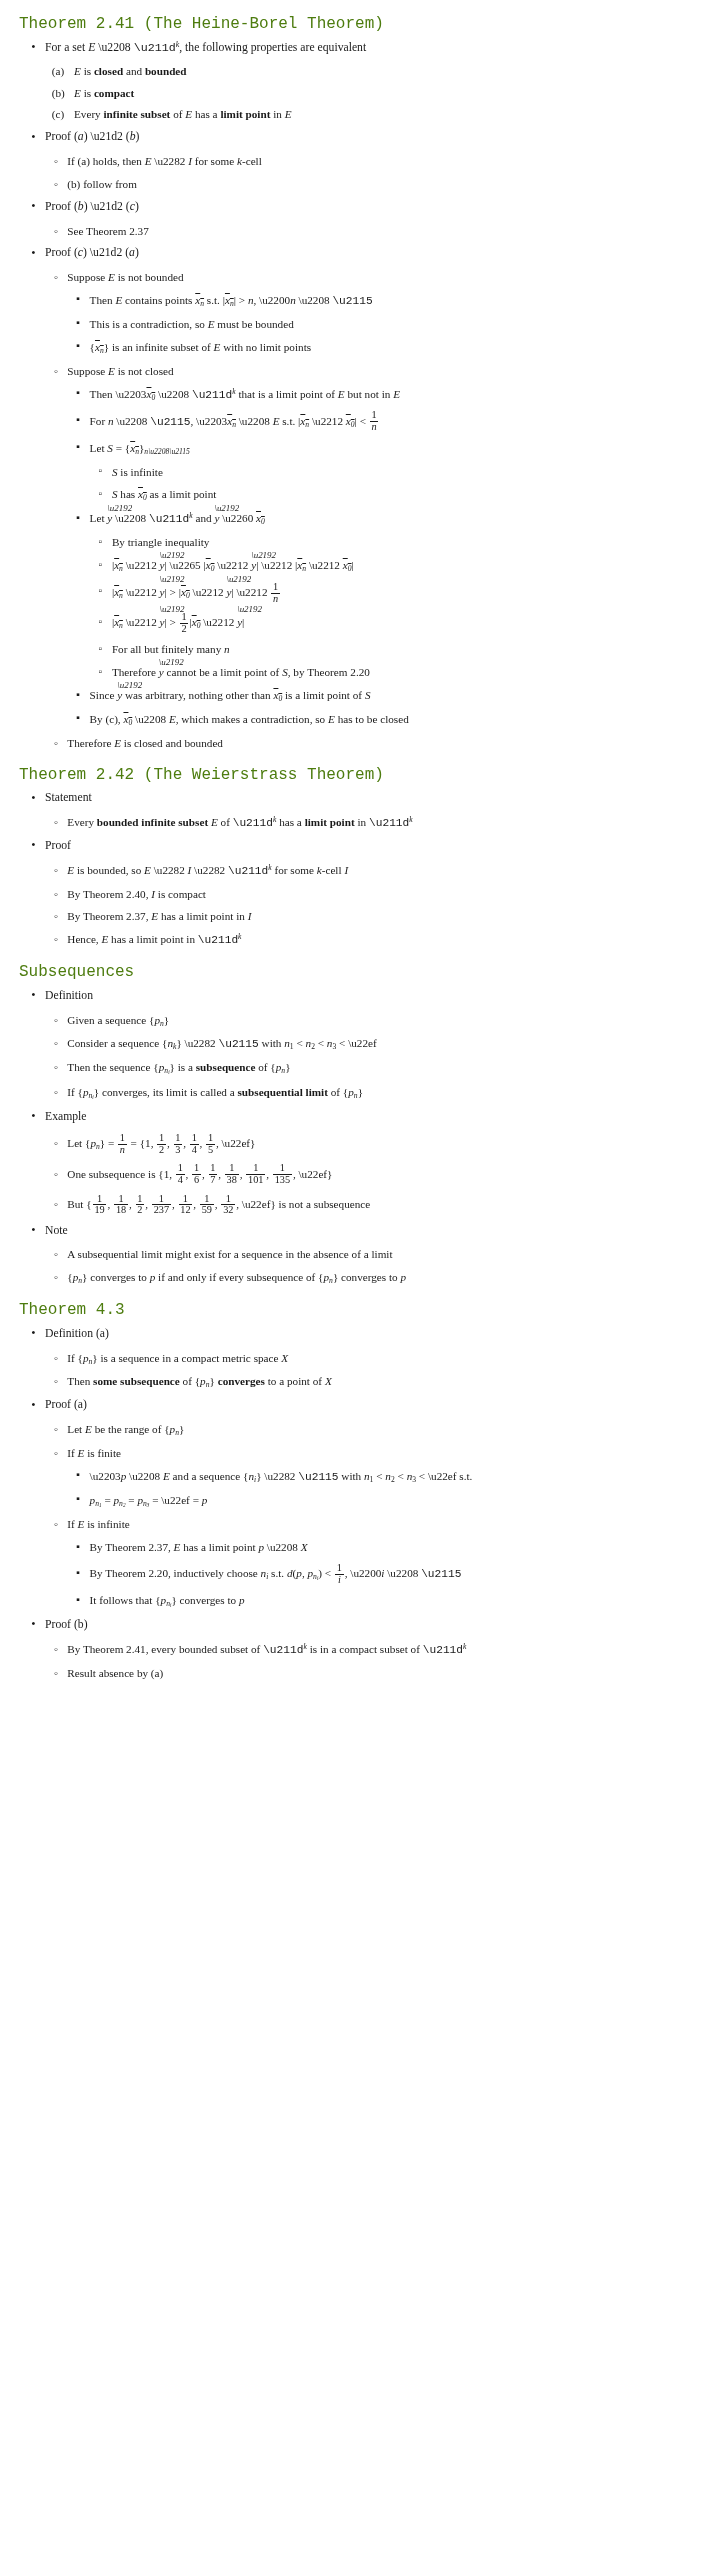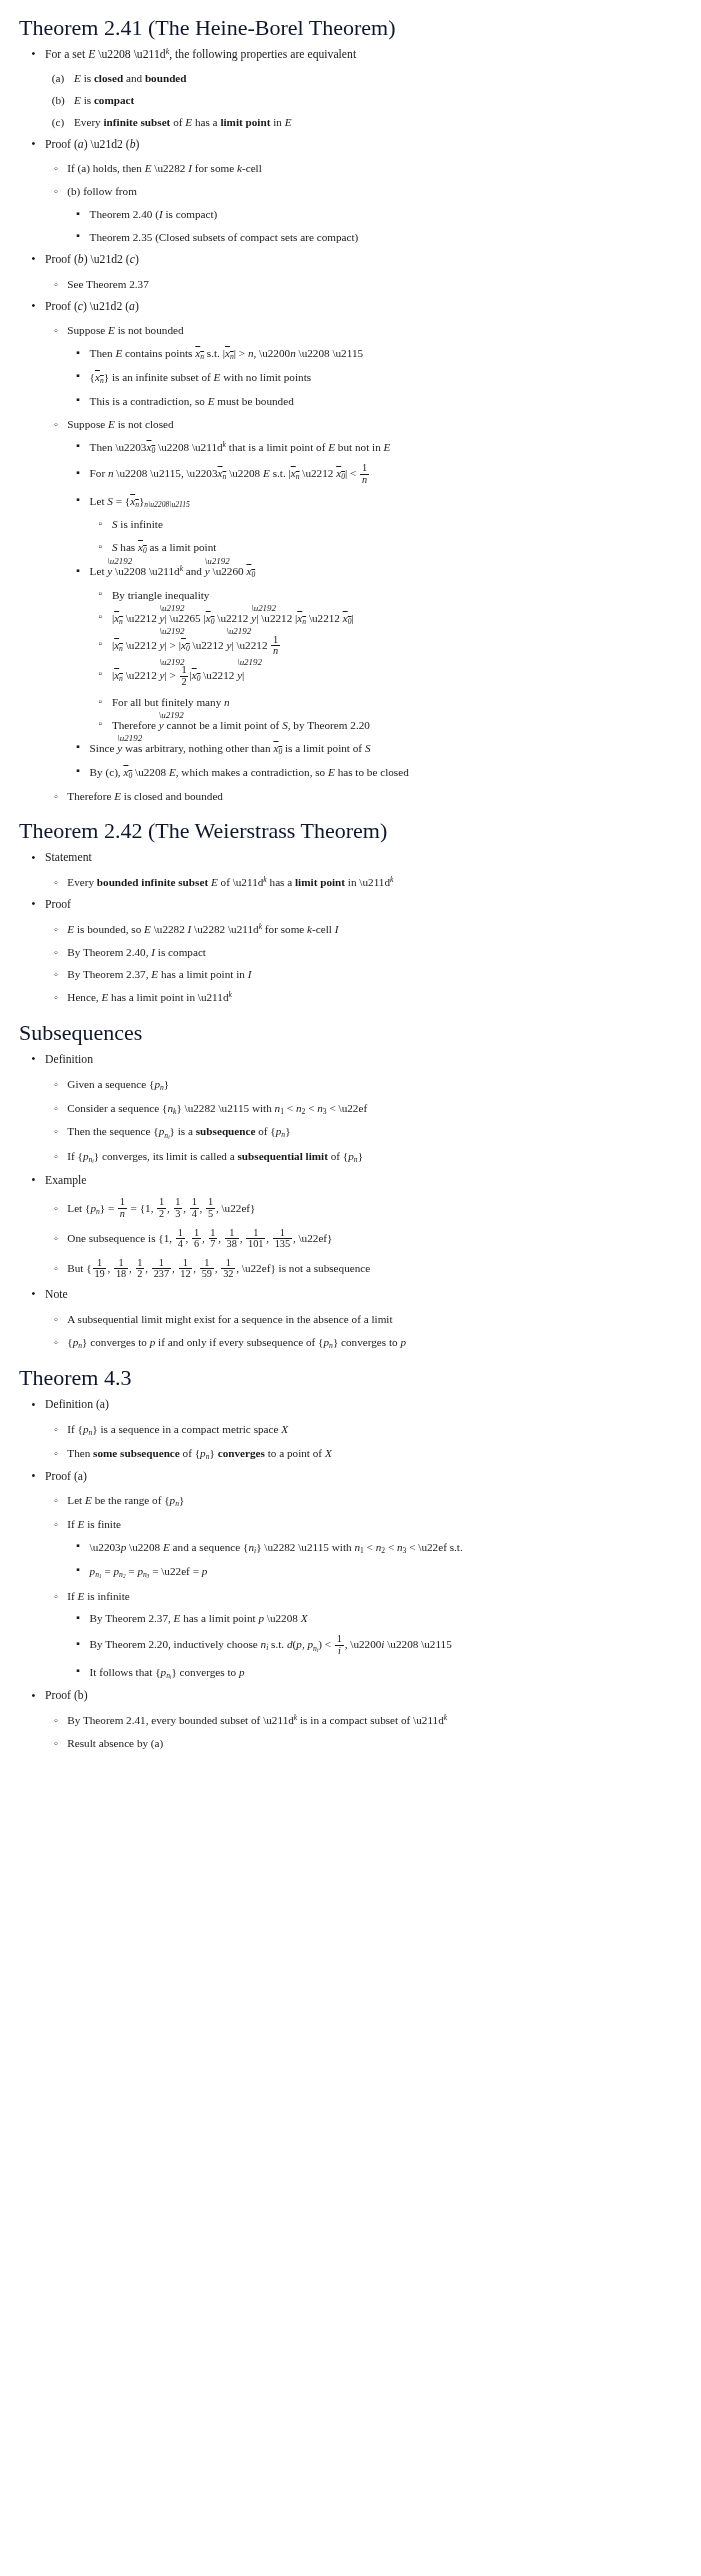--- a/index.html
+++ b/index.html
@@ -11,23 +11,23 @@
     width: 702px;
     font-family: "Liberation Serif", serif;
     color: #1a1a1a;
   }
   .page {
     width: 702px;
     box-sizing: border-box;
     padding: 14.5px 22.3px 22.3px 19px;
   }
   h2.section-title {
-    font-family: Liberation Serif, serif;
-    color: #0f172a;
-    font-size: 22px;
+    font-family: Liberation Mono, monospace;
+    color: #4d7c0f;
+    font-size: 16px;
     font-weight: 400;
     margin: 14.5px 0 5.6px 0;
     line-height: 1.2;
   }
   h2.section-title:first-child {
     margin-top: 0;
   }
   ul {
     margin: 0;
     padding: 0;
@@ -101,21 +101,21 @@
     font-size: 11.2px;
     list-style: none;
   }
   .lettered > li .marker {
     position: absolute;
     left: 6.7px;
     top: 0;
   }
   .m { font-style: italic; }
   .b { font-weight: bold; font-style: normal; }
-  .blackboard { font-family: Liberation Serif, serif; }
+  .blackboard { font-family: Liberation Mono, monospace; }
   sub { font-size: 0.68em; vertical-align: -0.28em; }
   sup { font-size: 0.68em; vertical-align: 0.5em; }
   .frac {
     display: inline-block;
     vertical-align: -0.55em;
     text-align: center;
     font-size: 0.92em;
     line-height: 1.05;
     margin: 0 1.1px;
   }
@@ -148,42 +148,38 @@
         <li><span class="marker">(b)</span><span><span class="m">E</span> is <span class="b">compact</span></span></li>
         <li><span class="marker">(c)</span><span>Every <span class="b">infinite subset</span> of <span class="m">E</span> has a <span class="b">limit point</span> in <span class="m">E</span></span></li>
       </ul>
     </li>
     <li>
       <span>Proof (<span class="m">a</span>) \u21d2 (<span class="m">b</span>)</span>
       <ul class="lvl2">
         <li><span>If (a) holds, then <span class="m">E</span> \u2282 <span class="m">I</span> for some <span class="m">k</span>-cell</span></li>
         <li>
           <span>(b) follow from</span>
-          <ul class="lvl3">
-            <li><span>Theorem 2.40 (<span class="m">I</span> is compact)</span></li>
-            <li><span>Theorem 2.35 (Closed subsets of compact sets are compact)</span></li>
-          </ul>
         </li>
       </ul>
     </li>
     <li>
       <span>Proof (<span class="m">b</span>) \u21d2 (<span class="m">c</span>)</span>
       <ul class="lvl2">
         <li><span>See Theorem 2.37</span></li>
       </ul>
     </li>
     <li>
       <span>Proof (<span class="m">c</span>) \u21d2 (<span class="m">a</span>)</span>
       <ul class="lvl2">
         <li>
           <span>Suppose <span class="m">E</span> is not bounded</span>
           <ul class="lvl3">
             <li><span>Then <span class="m">E</span> contains points <span class="m ovl">x<sub>n</sub></span> s.t. |<span class="m ovl">x<sub>n</sub></span>| &gt; <span class="m">n</span>, \u2200<span class="m">n</span> \u2208 <span class="blackboard">\u2115</span></span></li>
+            <li><span>This is a contradiction, so <span class="m">E</span> must be bounded</span></li>
             <li><span>{<span class="m ovl">x<sub>n</sub></span>} is an infinite subset of <span class="m">E</span> with no limit points</span></li>
-            <li><span>This is a contradiction, so <span class="m">E</span> must be bounded</span></li>
           </ul>
         </li>
         <li>
           <span>Suppose <span class="m">E</span> is not closed</span>
           <ul class="lvl3">
             <li><span>Then \u2203<span class="m ovl">x<sub>0</sub></span> \u2208 <span class="blackboard">\u211d</span><sup class="m">k</sup> that is a limit point of <span class="m">E</span> but not in <span class="m">E</span></span></li>
             <li class="tallrow"><span>For <span class="m">n</span> \u2208 <span class="blackboard">\u2115</span>, \u2203<span class="m ovl">x<sub>n</sub></span> \u2208 <span class="m">E</span> s.t. |<span class="m ovl">x<sub>n</sub></span> \u2212 <span class="m ovl">x<sub>0</sub></span>| &lt; <span class="frac"><span class="num">1</span><span class="den m">n</span></span></span></li>
             <li>
               <span>Let <span class="m">S</span> = {<span class="m ovl">x<sub>n</sub></span>}<sub class="m">n\u2208\u2115</sub></span>
               <ul class="lvl4">

